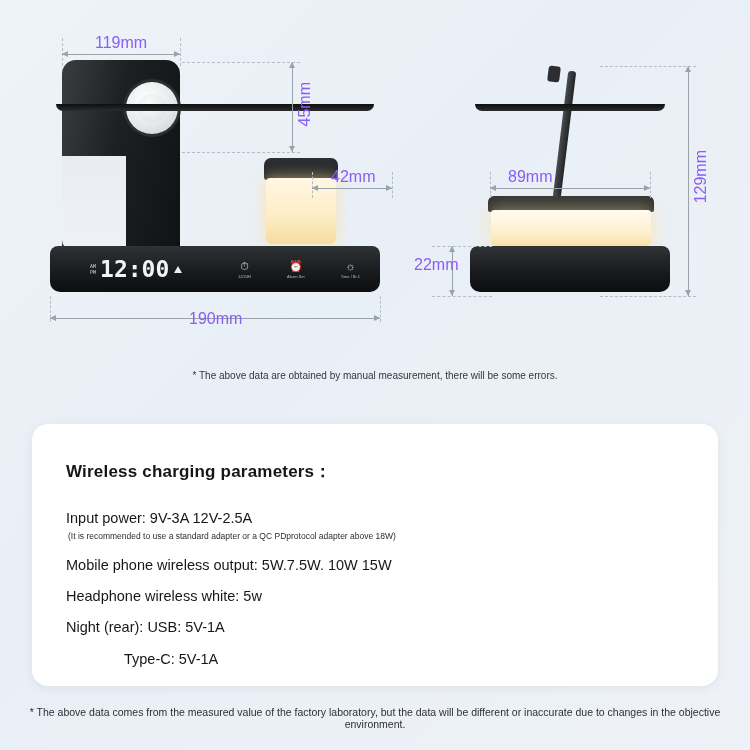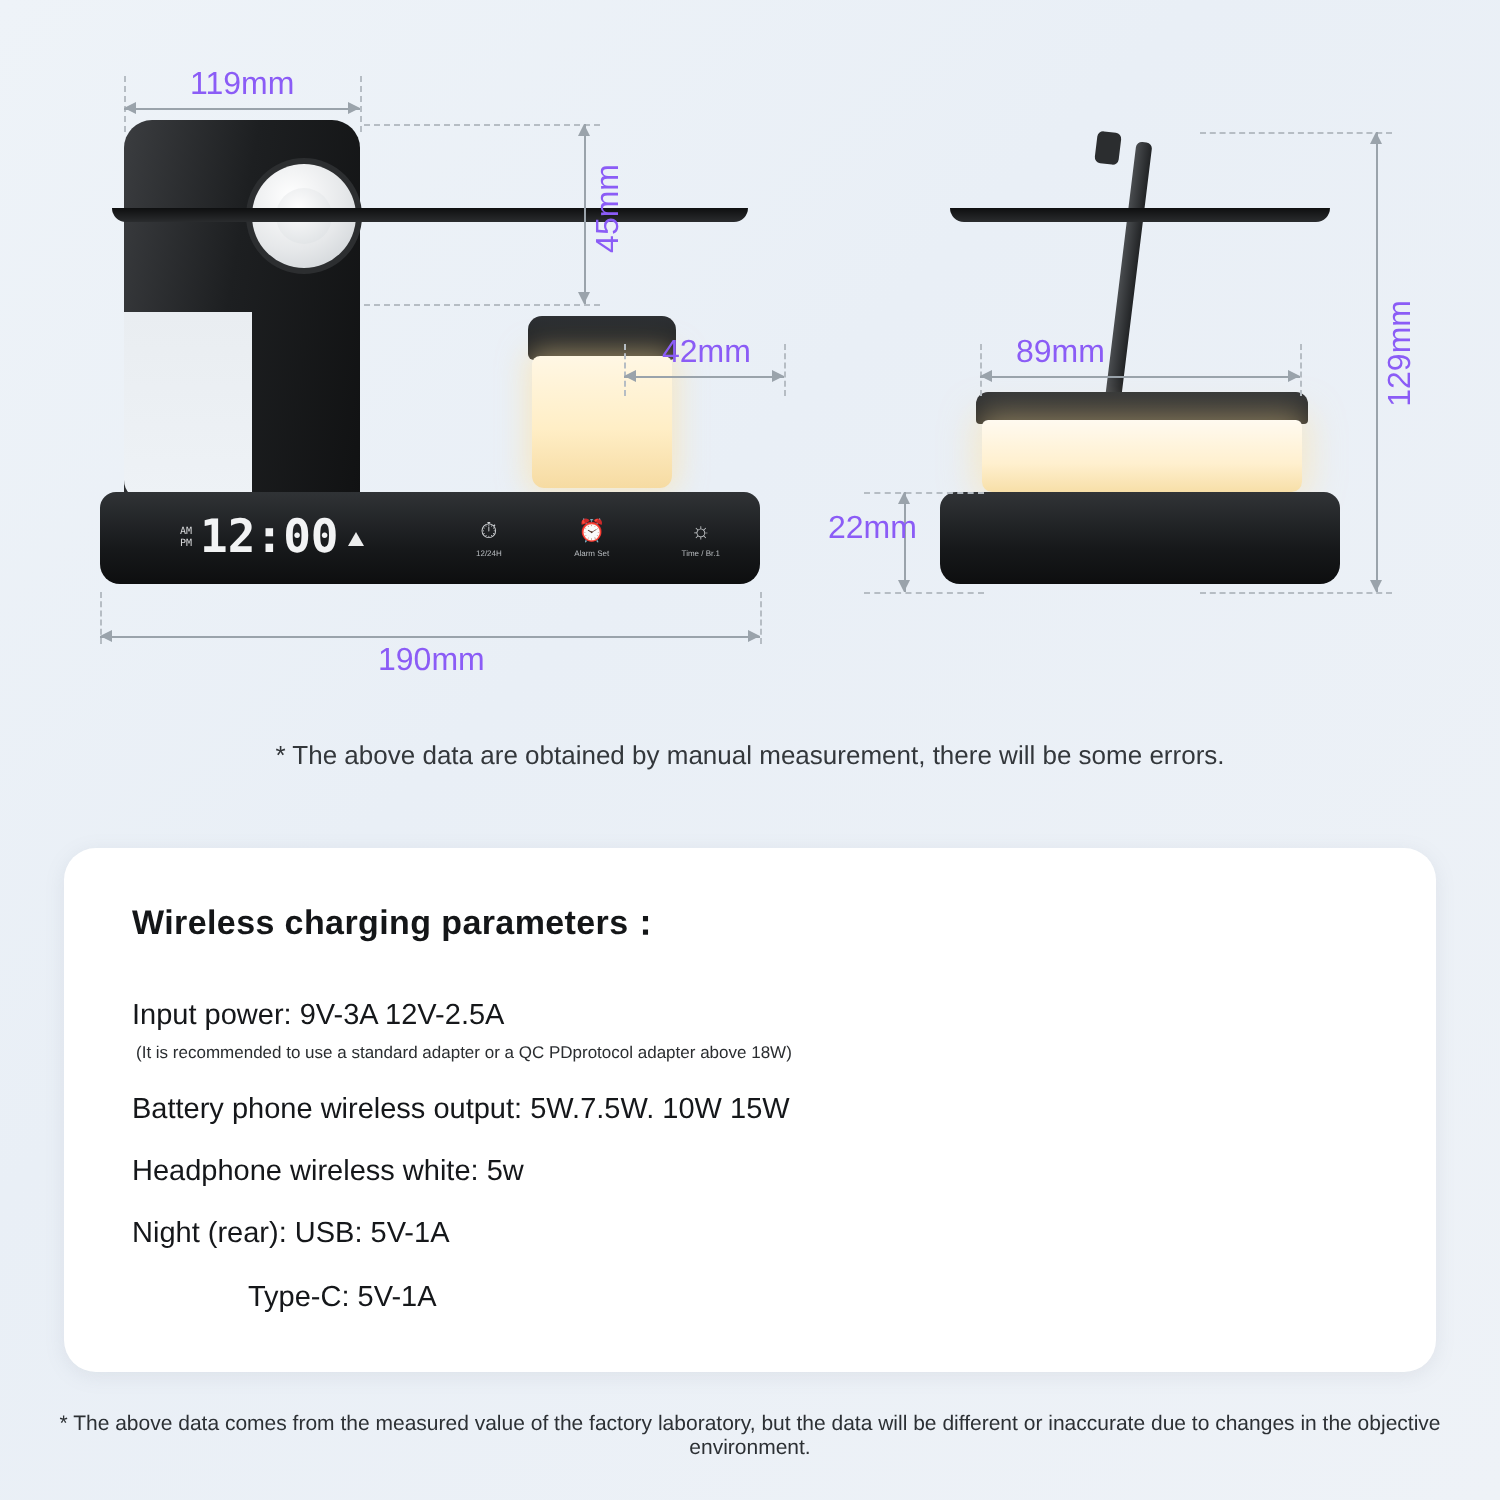--- a/index.html
+++ b/index.html
@@ -140,30 +140,30 @@
     background:linear-gradient(180deg,#313437 0%,#17191b 60%,#0d0e0f 100%);
     border-radius:8px 8px 10px 10px;
   }
   .base2-foot{
     position:absolute;left:5px;top:44px;width:190px;height:7px;
     background:linear-gradient(180deg,#0e0f10,#2a2c2e);border-radius:0 0 8px 8px;
   }
 
   .note-small{
     position:absolute;left:0;right:0;top:370px;text-align:center;
-    font-size:13px;color:#33373b;
+    font-size:10px;color:#33373b;
   }
 
   
   .panel{
     position:absolute;left:32px;top:424px;width:686px;height:262px;
     background:#ffffff;border-radius:16px;
     box-shadow:0 2px 10px rgba(120,135,150,.13);
   }
-  .panel-inner{position:absolute;inset:0;padding:26px 30px 0 34px;display:flex;}
+  .panel-inner{position:absolute;inset:0;padding:36px 30px 0 34px;display:flex;}
   .col-left{width:400px;}
   .col-right{flex:1;padding-left:12px;}
   .p-title{
     font-size:17px;font-weight:bold;color:#141618;margin:0 0 26px 0;letter-spacing:.2px;
   }
   .p-line{font-size:14.5px;color:#15171a;margin:0 0 13px 0;line-height:1.25;}
   .p-sub{font-size:8.5px;color:#2a2d30;margin:-9px 0 14px 2px;line-height:1.3;}
   .p-indent{margin-left:58px;}
   .col-right .p-title{margin-bottom:26px;}
   .col-right .p-line{margin-bottom:12px;}
@@ -250,21 +250,21 @@
     <div class="dimline h-line" style="left:312px;top:188px;width:80px;"></div>
     <div class="arw arw-l" style="left:312px;top:185px;"></div>
     <div class="arw arw-r" style="left:386px;top:185px;"></div>
     <div class="dim-label" style="left:331px;top:168px;">42mm</div>
 
     <div class="dash-v" style="left:50px;top:296px;height:26px;"></div>
     <div class="dash-v" style="left:380px;top:296px;height:26px;"></div>
     <div class="dimline h-line" style="left:50px;top:318px;width:330px;"></div>
     <div class="arw arw-l" style="left:50px;top:315px;"></div>
     <div class="arw arw-r" style="left:374px;top:315px;"></div>
-    <div class="dim-label" style="left:189px;top:322px;">190mm</div>
+    <div class="dim-label" style="left:189px;top:310px;">190mm</div>
 
     <div class="dash-v" style="left:490px;top:172px;height:26px;"></div>
     <div class="dash-v" style="left:650px;top:172px;height:26px;"></div>
     <div class="dimline h-line" style="left:490px;top:188px;width:160px;"></div>
     <div class="arw arw-l" style="left:490px;top:185px;"></div>
     <div class="arw arw-r" style="left:644px;top:185px;"></div>
     <div class="dim-label" style="left:508px;top:168px;">89mm</div>
 
     <div class="dash-h" style="left:600px;top:66px;width:96px;"></div>
     <div class="dash-h" style="left:600px;top:296px;width:96px;"></div>
@@ -283,21 +283,21 @@
   </div>
 
   <div class="note-small">* The above data are obtained by manual measurement, there will be some errors.</div>
 
   <div class="panel">
     <div class="panel-inner">
       <div class="col-left">
         <div class="p-title">Wireless charging parameters：</div>
         <div class="p-line">Input power: 9V-3A 12V-2.5A</div>
         <div class="p-sub">(It is recommended to use a standard adapter or a QC PDprotocol adapter above 18W)</div>
-        <div class="p-line">Battery phone wireless output: 5W.7.5W. 10W 15W</div>
+        <div class="p-line">Mobile phone wireless output: 5W.7.5W. 10W 15W</div>
         <div class="p-line">Headphone wireless white: 5w</div>
         <div class="p-line">Night (rear): USB: 5V-1A</div>
         <div class="p-line p-indent">Type-C: 5V-1A</div>
       </div>
     </div>
   </div>
 
   <div class="footer-note">* The above data comes from the measured value of the factory laboratory, but the data will be different or inaccurate due to changes in the objective environment.</div>
 
 </div>

